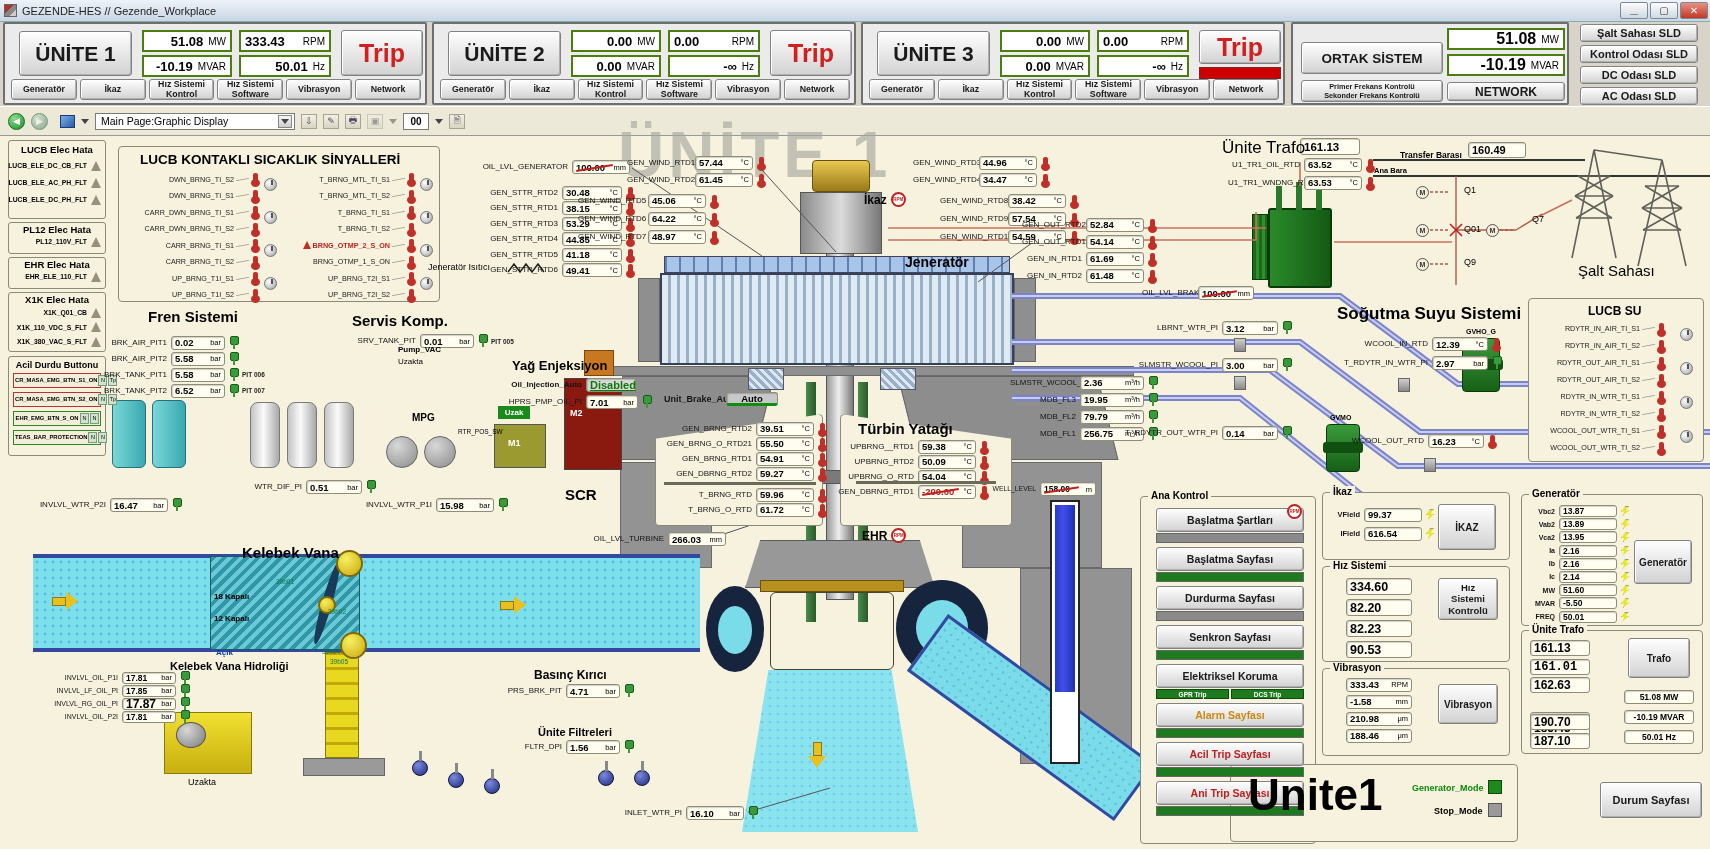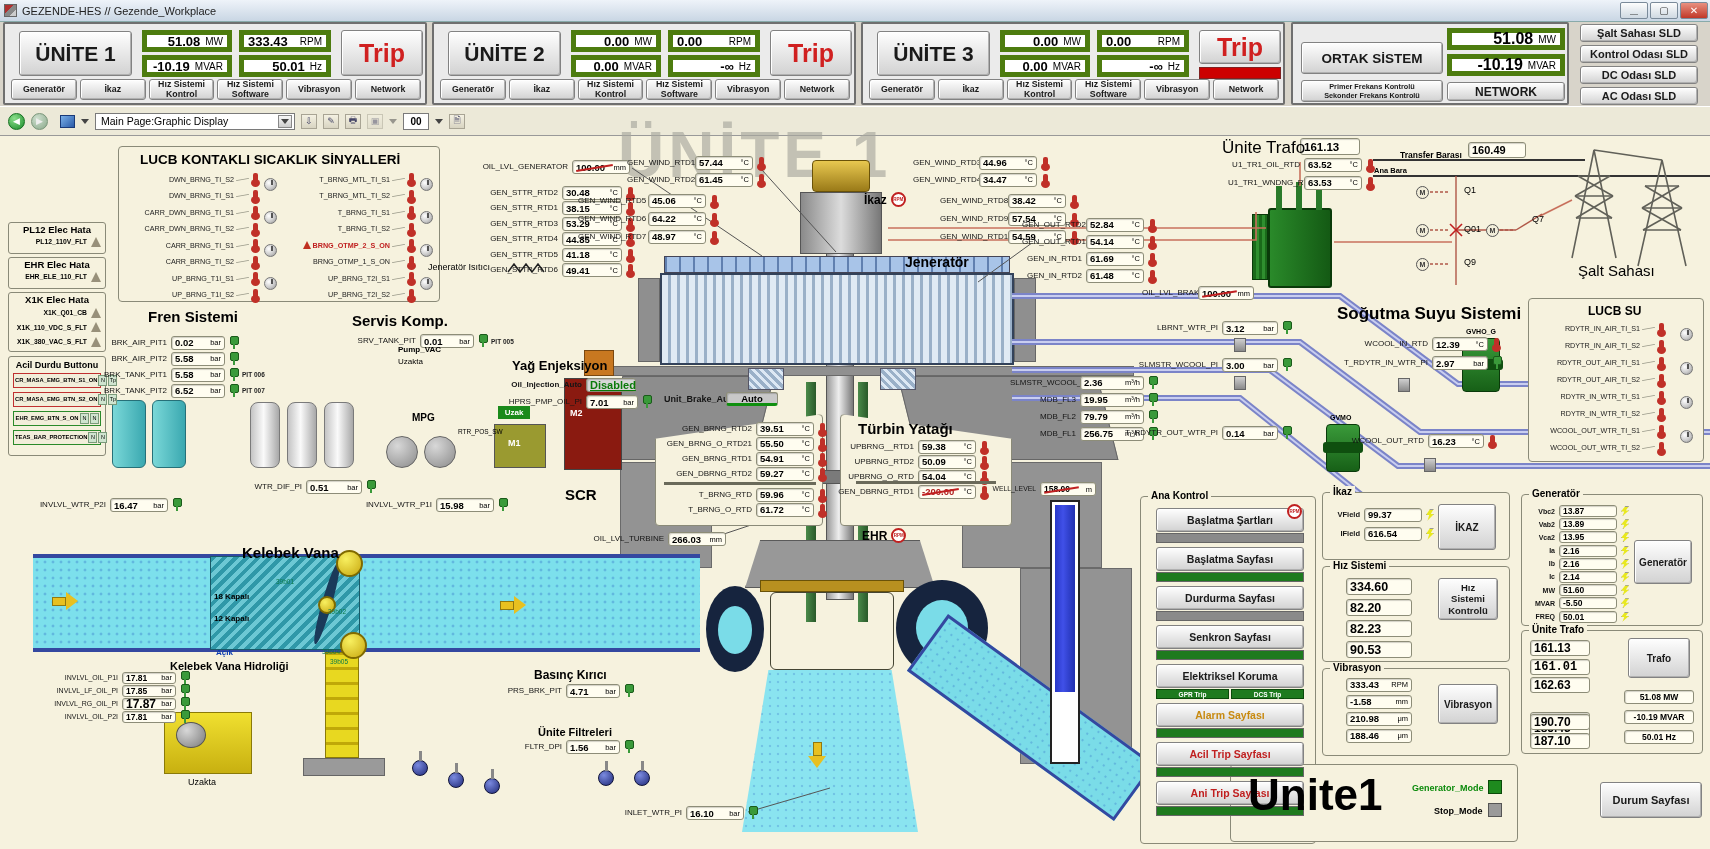--- a/index.html
+++ b/index.html
@@ -14,21 +14,21 @@
   .wbtn{width:28px;height:17px;border:1px solid #7a8a9a;border-radius:2px;background:linear-gradient(#fdfdfd,#cfd9e2);display:flex;align-items:center;justify-content:center;font-size:10px;color:#333;}
   .wbtn.close{background:linear-gradient(#e89080,#c03828);color:#fff;}
   .wbtn.min::after{content:"—";font-size:8px;margin-top:5px;}
   .wbtn.max::after{content:"▢";font-size:10px;}
   .wbtn.close::after{content:"✕";}
   
   #header{position:absolute;left:0;top:22px;width:1710px;height:84px;background:#d8d4ca;}
   .upanel{position:absolute;top:0;height:83px;background:#ebebeb;border:2px solid #6f6f6f;border-radius:2px;}
   .btn{background:linear-gradient(#fefefe,#d2d2d2);border:1px solid #828282;border-radius:3px;box-shadow:inset 1px 1px 0 #fff,inset -1px -1px 0 #b0b0b0;display:flex;align-items:center;justify-content:center;font-weight:bold;color:#1a1a1a;cursor:default;text-align:center;}
   .utitle{position:absolute;left:14px;top:7px;width:113px;height:45px;font-size:21px;}
-  .hvb{position:absolute;background:#fff;border:5px solid #4d7c0f;display:flex;align-items:center;padding:0 4px;}
+  .hvb{position:absolute;background:#fff;border:2px solid #4d7c0f;display:flex;align-items:center;padding:0 4px;}
   .hvb .v{font-weight:bold;font-size:13px;flex:1;text-align:right;}
   .hvb .v.lft{text-align:left;}
   .hvb .u{font-size:10px;margin-left:5px;}
   .tripbtn{position:absolute;left:336px;top:6px;width:82px;height:46px;font-size:25px;color:#d02020;flex-direction:column;}
   .tripbar{position:absolute;left:336px;top:43px;width:82px;height:12px;background:#cc0000;border:1px solid #802020;}
   .unav{position:absolute;left:6px;bottom:3px;width:410px;height:21px;display:flex;gap:3px;}
   .unav .btn{flex:1;font-size:8.8px;line-height:1.05;padding:1px;}
   .sldcol{position:absolute;left:1580px;top:2px;width:118px;display:flex;flex-direction:column;gap:3px;}
   .sldcol .btn{height:18px;font-size:11px;}
   
@@ -425,20 +425,39 @@
   <div class="valvesm" style="left:1234px;top:338px;"></div>
   <div class="valvesm" style="left:1234px;top:376px;"></div>
   <div class="valvesm" style="left:1398px;top:378px;"></div>
   <div class="valvesm" style="left:1424px;top:458px;"></div>
 
   <div class="mcirc" style="left:1416px;top:186px;"></div>
   <div class="mcirc" style="left:1416px;top:224px;"></div>
   <div class="mcirc" style="left:1486px;top:224px;"></div>
   <div class="mcirc" style="left:1416px;top:258px;"></div>
 
+  <div class="albox" style="left:8px;top:140px;width:98px;height:79px;">
+    <div class="altitle">LUCB Elec Hata</div>
+    <div>
+      <div class="al-row">
+          <span class="al-lbl">LUCB_ELE_DC_CB_FLT</span>
+          <span class="tri" style="display:block;"></span>
+        </div>
+
+      <div class="al-row">
+          <span class="al-lbl">LUCB_ELE_AC_PH_FLT</span>
+          <span class="tri" style="display:block;"></span>
+        </div>
+
+      <div class="al-row">
+          <span class="al-lbl">LUCB_ELE_DC_PH_FLT</span>
+          <span class="tri" style="display:block;"></span>
+        </div>
+    </div>
+  </div>
   <div class="albox" style="left:8px;top:222px;width:98px;height:32px;padding-top:1px;">
     <div class="altitle" style="line-height:1.2;">PL12 Elec Hata</div>
     <div>
       <div class="al-row" style="height:13px;">
           <span class="al-lbl">PL12_110V_FLT</span>
           <span class="tri" style="display:block;"></span>
         </div>
     </div>
   </div>
   <div class="albox" style="left:8px;top:257px;width:98px;height:32px;padding-top:1px;">

